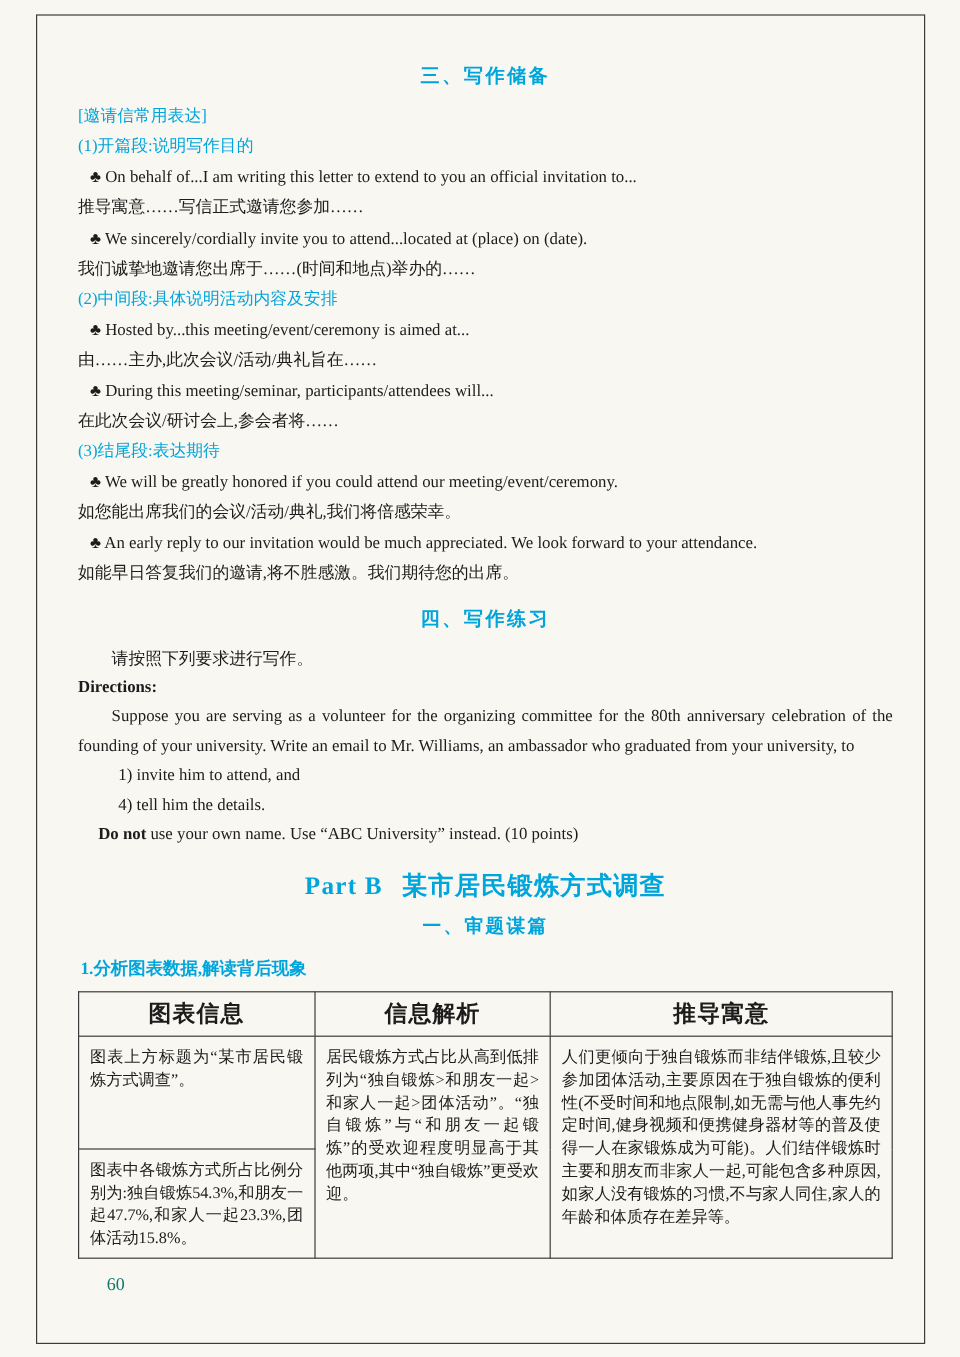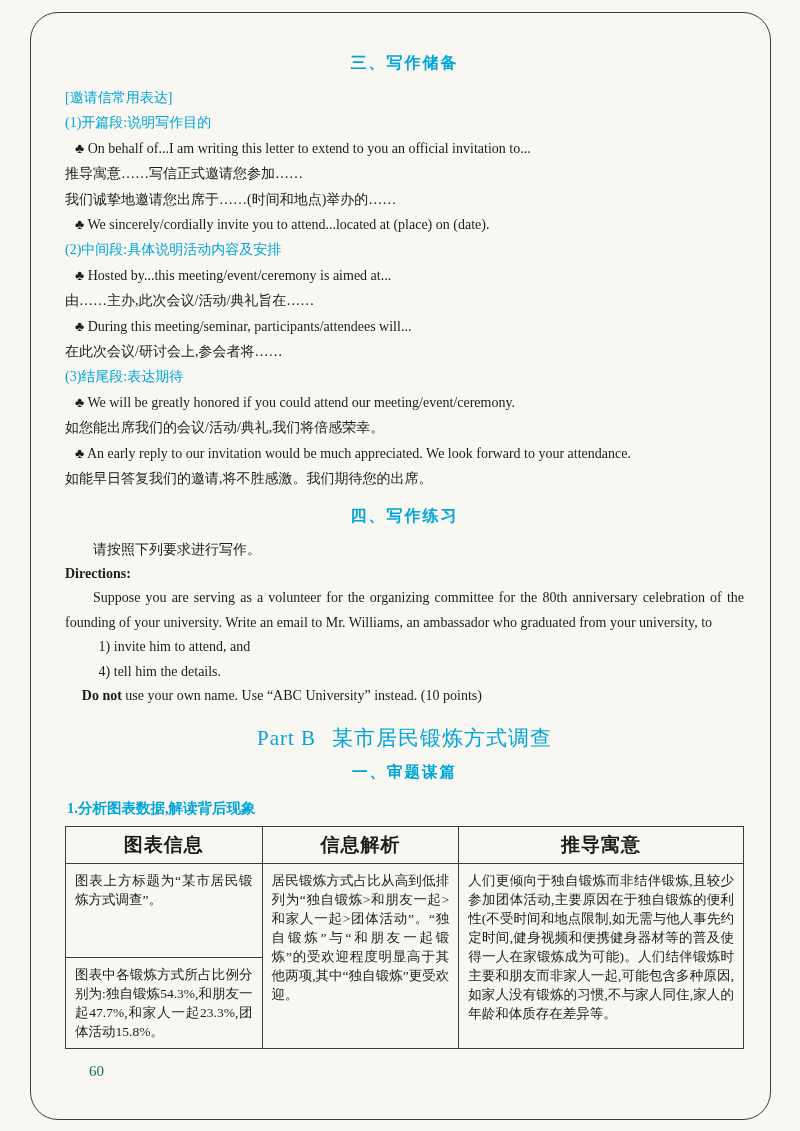--- a/index.html
+++ b/index.html
@@ -1,16 +1,16 @@
 <!DOCTYPE html>
 <html style="--accent: #00a5dc;"><head>
 <meta charset="utf-8">
 <style>
   :root { --accent:#00a5dc; }
-  * { box-sizing:border-box;border-radius:28px; }
+  * { box-sizing:border-box; }
   html,body { margin:0; padding:0; }
   body {
     width:800px; height:1131px;
     background:#f9f7f1;
     font-family:"Liberation Serif","DejaVu Serif",serif;
     color:#1c1c1c;
     position:relative;
     overflow:hidden;
   }
   .frame {
@@ -27,21 +27,21 @@
   .accent { color:var(--accent); }
   .expr { padding-left:10px; }
 
   .para { margin:0; line-height:24.4px; text-align:justify; }
   .indent { text-indent:2em; }
   .small-indent { text-indent:1.2em; }
   .task { padding-left:2.4em; }
   .bold { font-weight:bold; }
 
   .partb-title {
-    text-align:center; color:var(--accent); font-weight:normal;
+    text-align:center; color:var(--accent); font-weight:bold;
     font-size:21px; margin:16px 0 6px; letter-spacing:1px;
   }
   .partb-title .partb-label { margin-right:16px; }
   .sub-sec-title {
     text-align:center; color:var(--accent); font-weight:bold;
     font-size:15.5px; margin:10px 0 14px; letter-spacing:2px;
   }
   .subsection {
     color:var(--accent); font-weight:600; font-size:14.5px;
     margin:0 0 7px 2px; line-height:22px;
@@ -70,22 +70,22 @@
 <div class="frame">
   <div class="content">
 
     <div class="sec-title">三、写作储备</div>
 
     <div class="line accent">[邀请信常用表达]</div>
 
     <div class="line accent">(1)开篇段:说明写作目的</div>
     <div class="line expr">♣ On behalf of...I am writing this letter to extend to you an official invitation to...</div>
     <div class="line">推导寓意……写信正式邀请您参加……</div>
+    <div class="line expr">♣ We sincerely/cordially invite you to attend...located at (place) on (date).</div>
     <div class="line">我们诚挚地邀请您出席于……(时间和地点)举办的……</div>
-    <div class="line expr">♣ We sincerely/cordially invite you to attend...located at (place) on (date).</div>
 
     <div class="line accent">(2)中间段:具体说明活动内容及安排</div>
     <div class="line expr">♣ Hosted by...this meeting/event/ceremony is aimed at...</div>
     <div class="line">由……主办,此次会议/活动/典礼旨在……</div>
     <div class="line expr">♣ During this meeting/seminar, participants/attendees will...</div>
     <div class="line">在此次会议/研讨会上,参会者将……</div>
 
     <div class="line accent">(3)结尾段:表达期待</div>
     <div class="line expr">♣ We will be greatly honored if you could attend our meeting/event/ceremony.</div>
     <div class="line">如您能出席我们的会议/活动/典礼,我们将倍感荣幸。</div>

